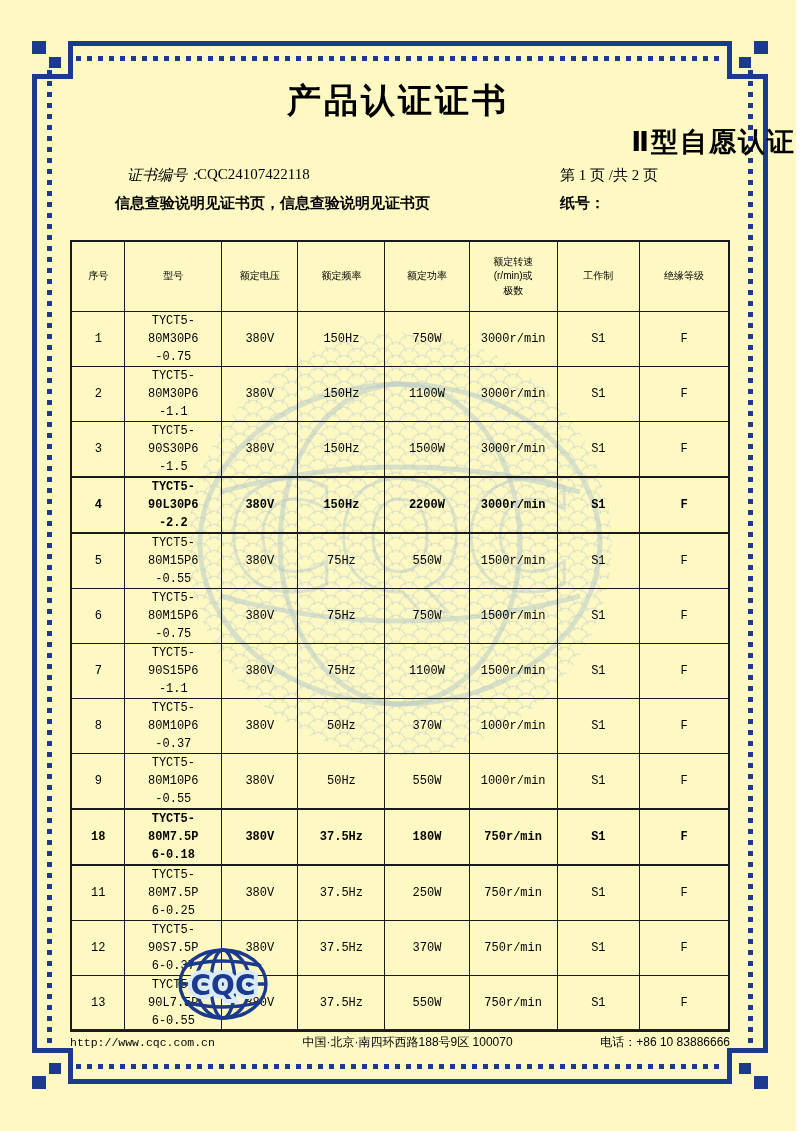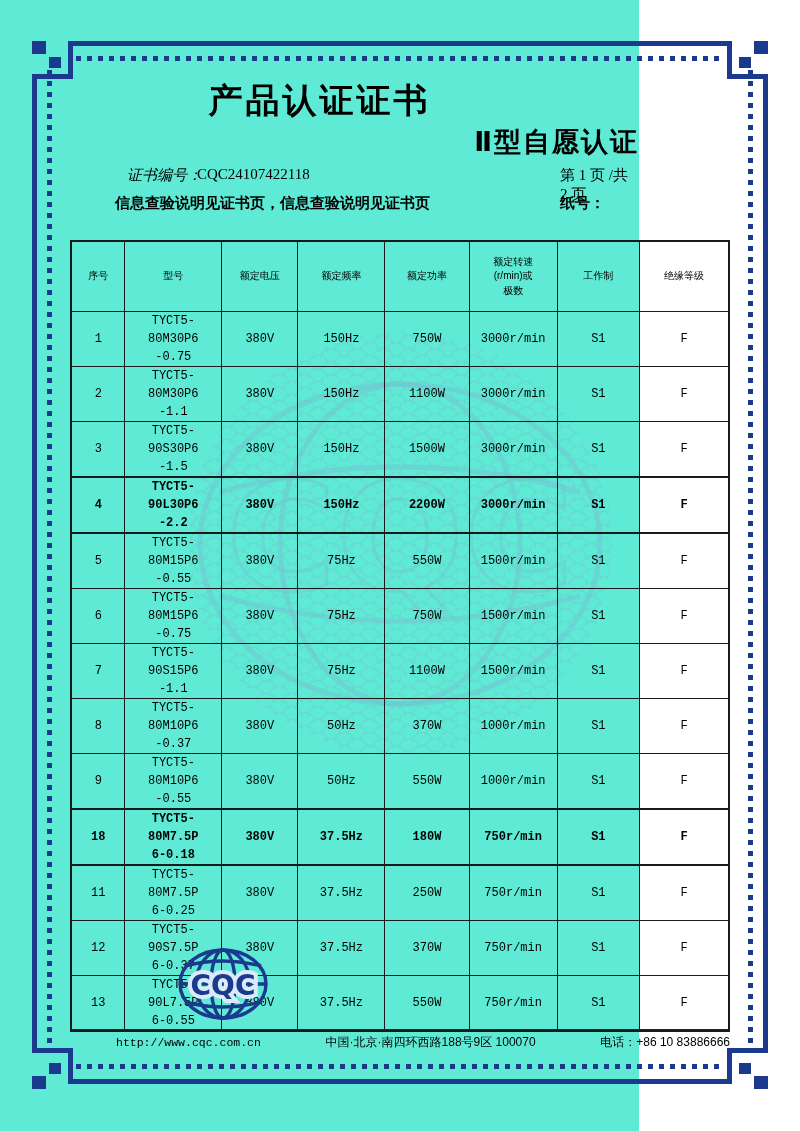--- a/index.html
+++ b/index.html
@@ -1,18 +1,18 @@
 <!DOCTYPE html>
 <html><head>
 <meta charset="utf-8">
 <style>
   html,body{margin:0;padding:0;}
   body{width:800px;height:1131px;overflow:hidden;
        font-family:"Liberation Sans","DejaVu Sans",sans-serif;color:#000;}
-  .page{position:relative;width:639px;height:1131px;background:#5eead4;}
+  .page{position:relative;width:796px;height:1131px;background:#fef9c3;}
 
   
   .bar{position:absolute;background:#1b3a8e;}
   .dot-h{position:absolute;height:5px;
          background-image:repeating-linear-gradient(to right,#1b3a8e 0 5px,transparent 5px 11px);}
   .dot-v{position:absolute;width:5px;
          background-image:repeating-linear-gradient(to bottom,#1b3a8e 0 5px,transparent 5px 11px);}
   .sq{position:absolute;background:#1b3a8e;}
 
   
@@ -53,21 +53,21 @@
   .cert-table tr.bold td{font-weight:bold;border-top:2px solid #1a1a1a;border-bottom:2px solid #1a1a1a;}
 
   
   .logo-block{position:absolute;left:177px;top:944px;height:80px;display:flex;align-items:center;}
   .org-name{position:absolute;left:277px;top:957px;font-size:35px;letter-spacing:2px;color:#000;}
 
   
   .footer-rule{position:absolute;left:70px;top:1029px;width:660px;height:1px;background:#222;}
   .footer-row{position:absolute;left:70px;top:1034px;width:660px;display:flex;
       justify-content:space-between;align-items:baseline;font-size:12px;}
-  .footer-url{font-family:"Liberation Mono","DejaVu Sans Mono",monospace;font-size:11.5px;margin-left:46px;}
+  .footer-url{font-family:"Liberation Mono","DejaVu Sans Mono",monospace;font-size:11.5px;}
   .footer-addr{font-size:12px;}
   .footer-phone{font-size:12px;}
 </style>
 </head>
 <body>
 
 <div class="page">
 
   <div class="bar" style="left:68px;top:41px;width:664px;height:5px;"></div>
   <div class="bar" style="left:68px;top:1079px;width:664px;height:5px;"></div>

